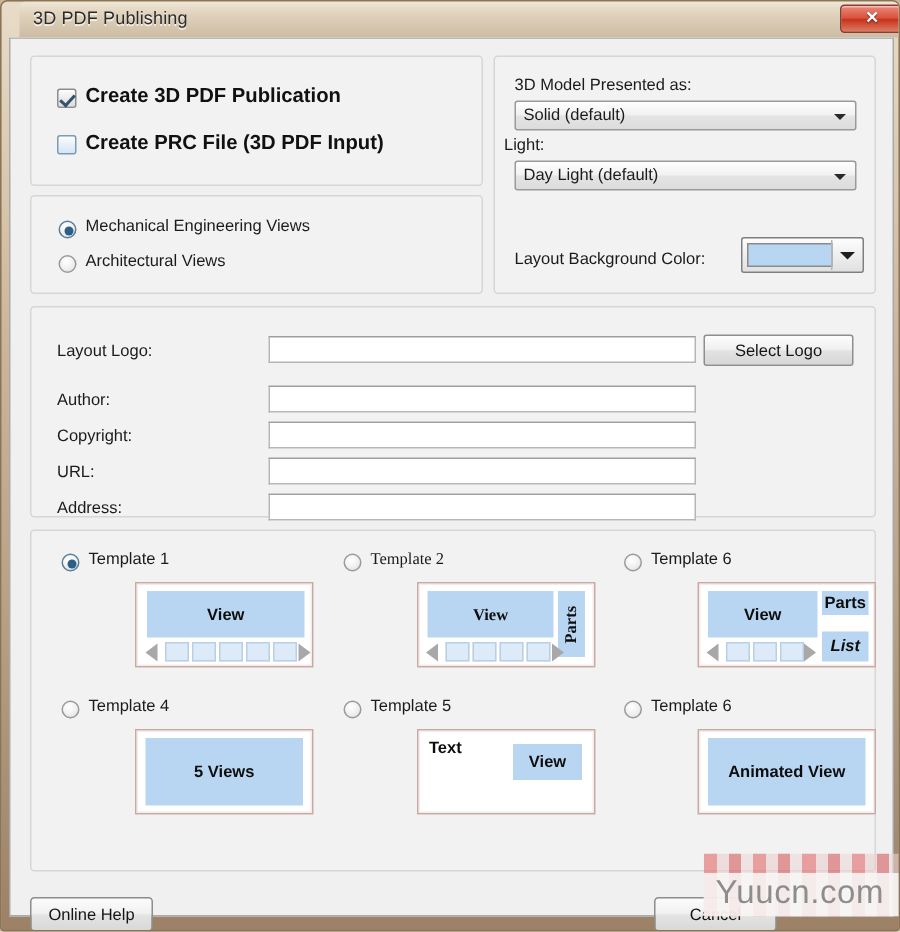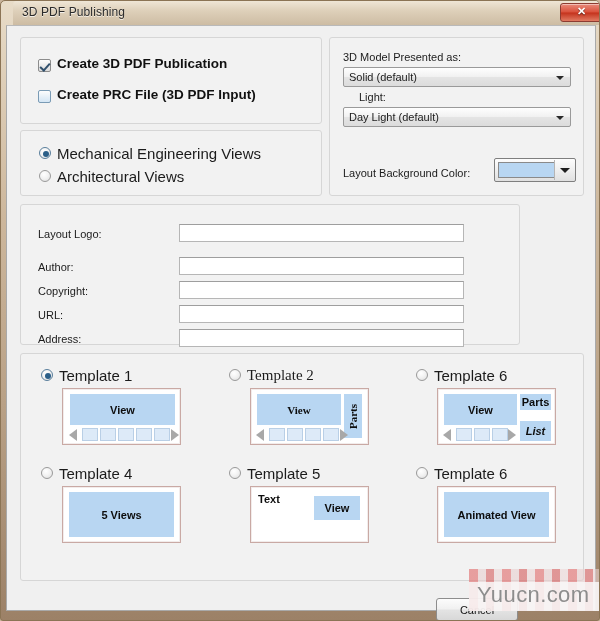--- a/index.html
+++ b/index.html
@@ -59,21 +59,21 @@
   
   .group {
     position: absolute;
     background: #f2f2f2;
     border: 1px solid #d6d6d6;
     border-radius: 3px;
   }
   #grp-output   { left: 13px;  top: 11px;  width: 302px; height: 87px; }
   #grp-views    { left: 13px;  top: 104px; width: 302px; height: 66px; }
   #grp-model    { left: 322px; top: 11px;  width: 255px; height: 159px; }
-  #grp-meta     { left: 13px;  top: 178px; width: 500px; height: 141px; }
+  #grp-meta     { left: 13px;  top: 178px; width: 564px; height: 141px; }
   #grp-template { left: 13px;  top: 327px; width: 564px; height: 228px; }
 
   
   .chk, .rad { position: absolute; cursor: pointer; }
   .chk .box {
     position: absolute; left:0; top:2px;
     width: 13px; height: 13px;
     border: 1px solid #7a9bb5;
     background: linear-gradient(180deg,#fdfdfd 0%, #e3eef7 60%, #d4e6f5 100%);
     border-radius: 2px;
@@ -102,21 +102,21 @@
     background: radial-gradient(circle at 40% 32%, #ffffff 0%, #f2f2f2 48%, #dcdcdc 100%);
   }
   .rad.on .dot { border-color: #5a7f9c; }
   .rad.on .dot::after {
     content:""; position:absolute; left:3px; top:3px;
     width: 6px; height: 6px; border-radius:50%;
     background: #2b5f88;
   }
   .rad .lbl {
     position: absolute; left: 18px; top: 0px;
-    font-size: 15px; color: #1b1b1b; white-space: nowrap;
+    font-size: 11px; color: #1b1b1b; white-space: nowrap;
   }
 
   
   .flabel {
     position: absolute; font-size: 11px; color: #1b1b1b; white-space: nowrap;
   }
 
   
   .combo {
     position: absolute; height: 20px;
@@ -181,20 +181,21 @@
     border-top: 5px solid #1f1f1f;
   }
 
   
   .tpl { position: absolute; }
   .tpl .prev {
     position: absolute;
     background: #ffffff;
     border: 1px solid #c9a9a4;
     box-shadow: 0 0 0 1px #f2eceb inset;
+    margin-left: 28px;
   }
   .blk {
     position: absolute;
     background: #b8d6f2;
     color: #0d0d0d;
     font-size: 11px; font-weight: bold;
     text-align: center;
     white-space: nowrap;
   }
   .blk.vtext {
@@ -306,37 +307,38 @@
       </div>
     </div>
 
     <div class="group" id="grp-model">
       <div class="flabel" style="left:13px; top:13px;">3D Model Presented as:</div>
       <div class="combo" style="left:13px; top:29px; width:228px;">
         <span class="txt">Solid (default)</span>
         <span class="arrow"></span>
       </div>
 
-      <div class="flabel" style="left:29px; top:53px;">Light:</div>
+      <div class="flabel" style="left:6px; top:53px;">Light:</div>
       <div class="combo" style="left:13px; top:69px; width:228px;">
         <span class="txt">Day Light (default)</span>
         <span class="arrow"></span>
       </div>
 
       <div class="flabel" style="left:13px; top:129px;">Layout Background Color:</div>
       <div class="colorwidget" style="left:164px; top:120px; width:82px; height:24px;">
         <span class="swatch" id="bg-swatch" style="background: rgb(184, 214, 242);"></span>
         <span class="sep"></span>
         <span class="arrow"></span>
       </div>
     </div>
 
     <div class="group" id="grp-meta">
       <div class="flabel" style="left:17px; top:23px;">Layout Logo:</div>
       <input class="tinput" style="left: 158px; top: 19px; width: 285px;" value="">
+      <button class="pbtn" style="left:448px; top:18px; width:100px; height:21px;">Select Logo</button>
 
       <div class="flabel" style="left:17px; top:56px;">Author:</div>
       <input class="tinput" style="left: 158px; top: 52px; width: 285px;" value="">
 
       <div class="flabel" style="left:17px; top:80px;">Copyright:</div>
       <input class="tinput" style="left: 158px; top: 76px; width: 285px;" value="">
 
       <div class="flabel" style="left:17px; top:104px;">URL:</div>
       <input class="tinput" style="left: 158px; top: 100px; width: 285px;" value="">
 
@@ -432,20 +434,21 @@
           <span class="lbl">Template 6</span>
         </div>
         <div class="prev" style="left:21px; top:21px; width:119px; height:57px;">
           <div class="blk" style="left:6px; top:5px; width:105px; height:45px;">
             <span class="ctr">Animated View</span>
           </div>
         </div>
       </div>
     </div>
 
+    <button class="bottombtn" style="left:13px; top:572px;">Online Help</button>
     <button class="bottombtn" style="left:429px; top:572px;">Cancel</button>
   </div>
 
   <div class="watermark">
     <div class="stripes"></div>
     <div class="fadebox"></div>
     <div class="wtext">Yuucn.com</div>
   </div>
 
 </div>

